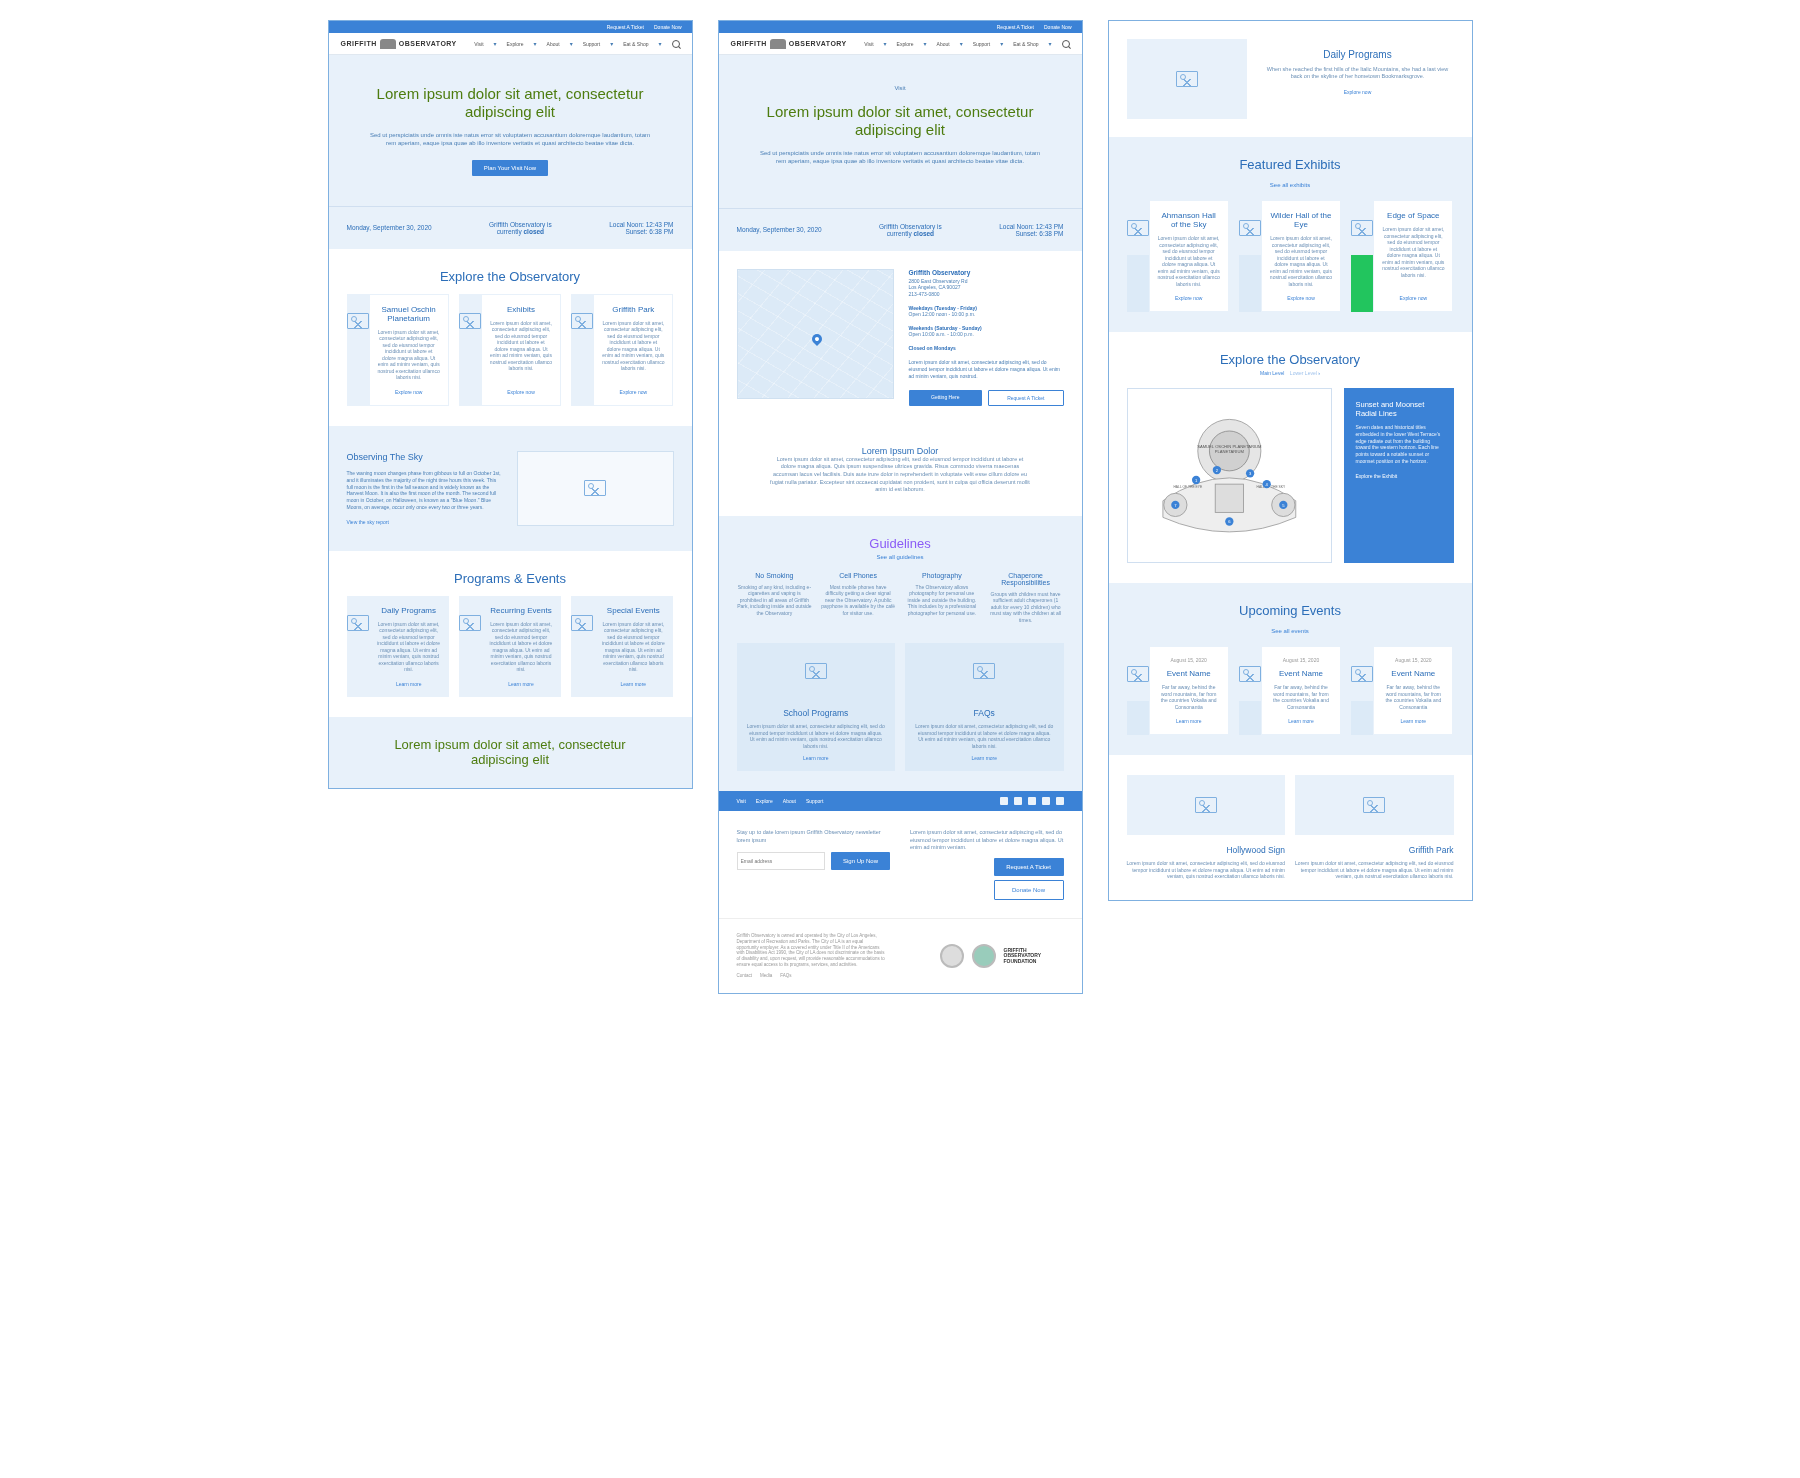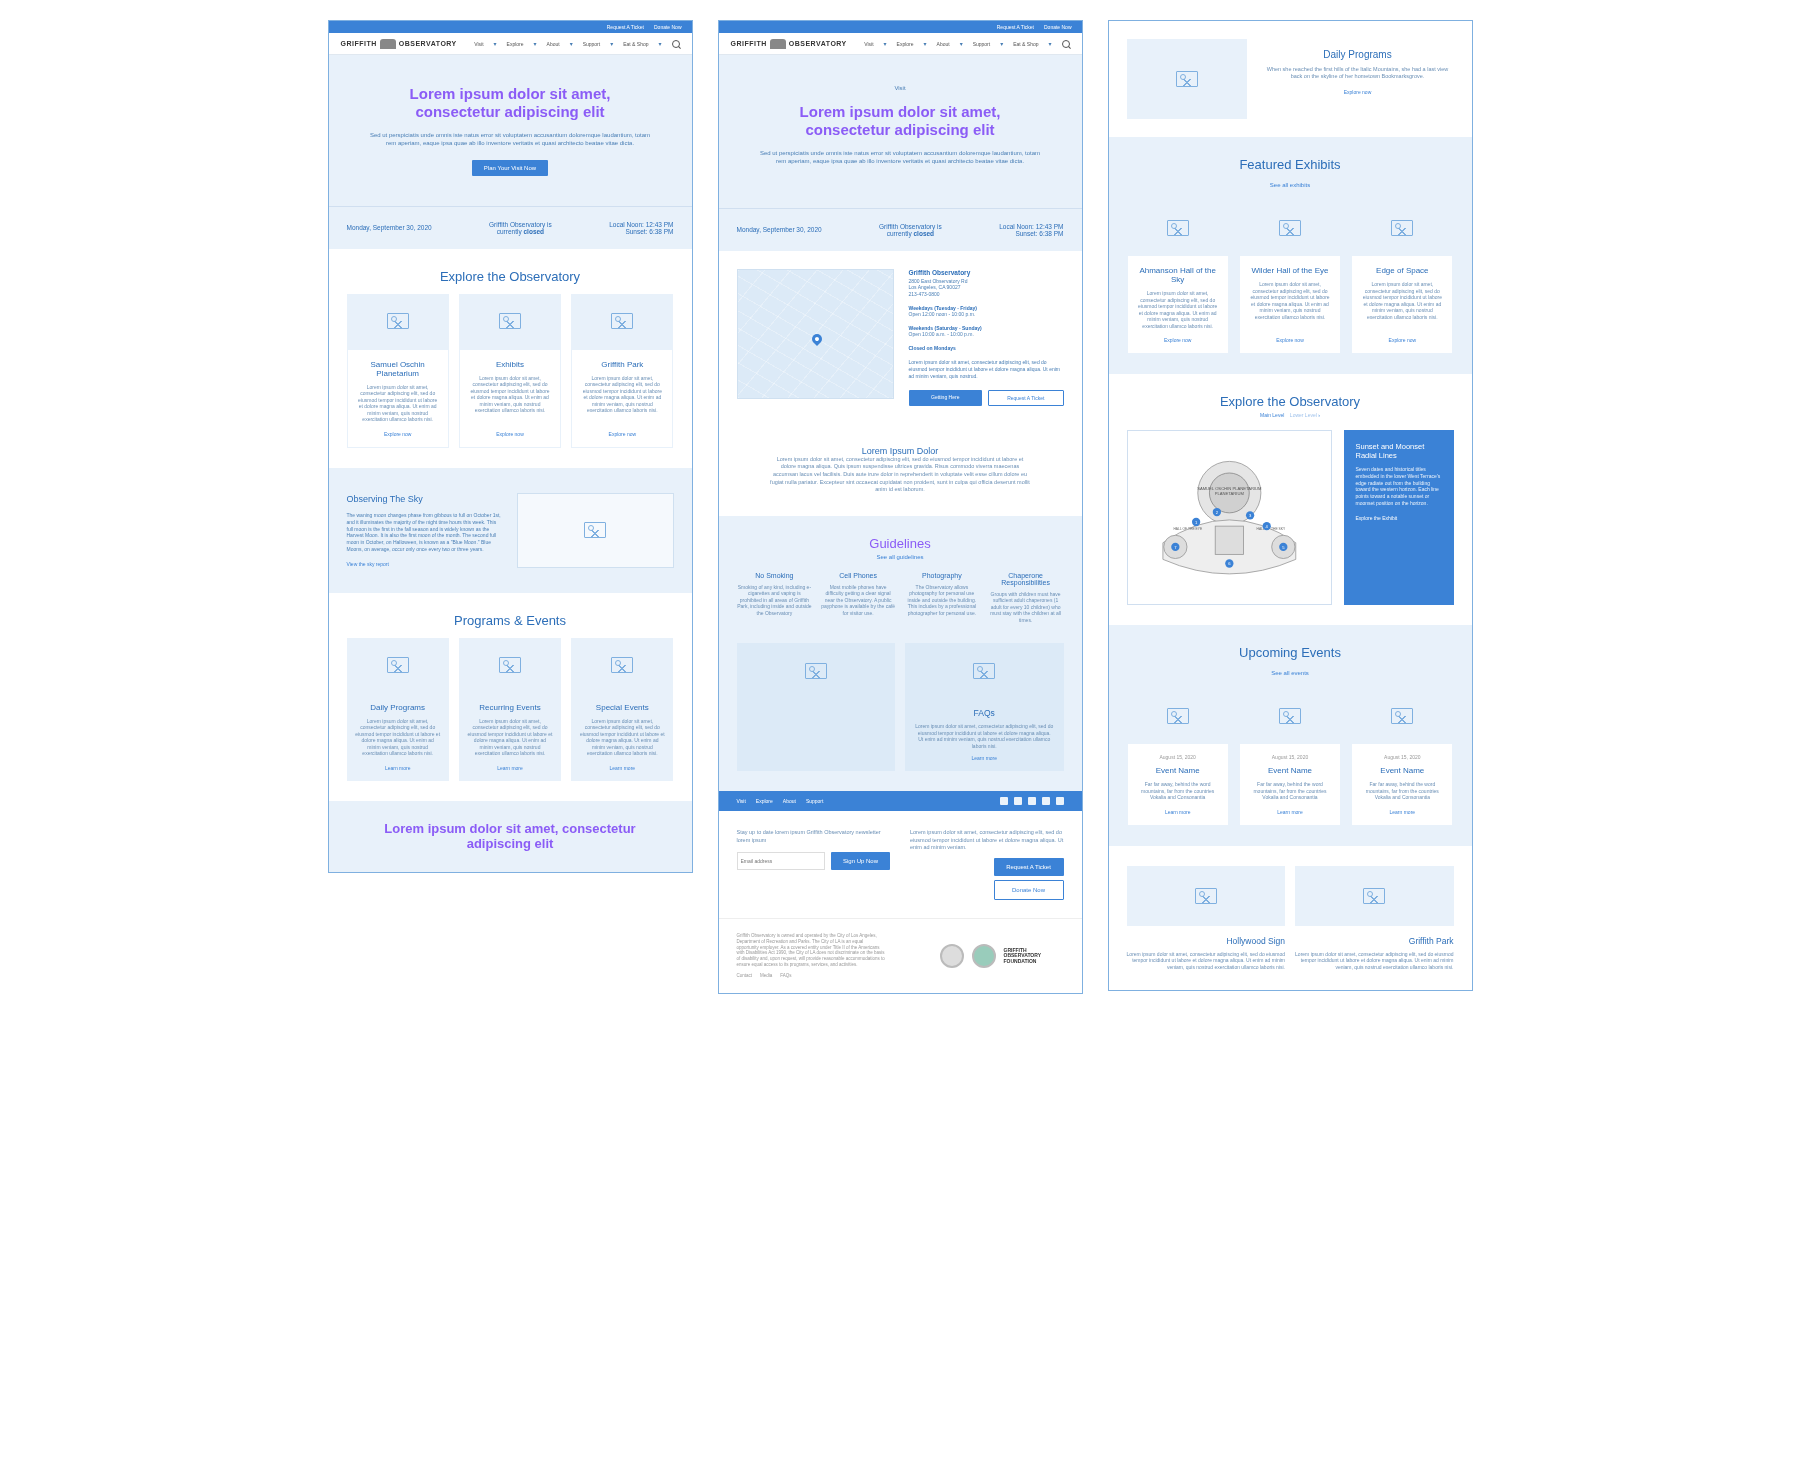--- a/index.html
+++ b/index.html
@@ -10,33 +10,33 @@
 .navbar{height:22px;display:flex;align-items:center;justify-content:space-between;padding:0 12px;border-bottom:1px solid #e0e8f0}
 .logo{display:flex;align-items:center;gap:3px}
 .logo-txt{font-size:7px;letter-spacing:0.5px;color:#333;font-weight:bold}
 .logo-dome{width:16px;height:10px;background:#888;border-radius:3px 3px 0 0;position:relative}
 .navlinks{display:flex;gap:10px;align-items:center}
 .navlinks span{font-size:5px;color:#555}
 .search-ico{width:8px;height:8px;border:1px solid #555;border-radius:50%;position:relative}
 .search-ico:after{content:'';position:absolute;width:3px;height:1px;background:#555;transform:rotate(45deg);bottom:-1px;right:-2px}
 .hero{background:#e8f1fa;text-align:center;padding:30px 40px}
 .crumb{font-size:6px;color:#4a7fb5;margin-bottom:12px}
-.hero h1{font-size:15px;font-weight:700;color:#8b5cf6;line-height:1.2;margin-bottom:10px}
+.hero h1{font-size:15px;font-weight:400;color:#4d7c0f;line-height:1.2;margin-bottom:10px}
 .hero p{font-size:6px;color:#4a7fb5;line-height:1.4;margin-bottom:12px}
 .btn{display:inline-block;background:#3b82d6;color:#fff;font-size:6px;padding:5px 12px;border-radius:1px}
 .btn-out{background:transparent;border:1px solid #3b82d6;color:#3b82d6}
 .statusbar{background:#e8f1fa;border-top:1px solid #d0dff0;display:flex;justify-content:space-between;align-items:center;padding:14px 18px}
 .statusbar div{font-size:6.5px;color:#2c6eb8}
 .statusbar .mid{text-align:center}
 .statusbar .rt{text-align:right}
 .sect{padding:20px 18px;text-align:center}
 .sect h2{font-size:13px;font-weight:300;color:#2c6eb8;margin-bottom:10px}
 .sublink{font-size:6px;color:#3b82d6;margin-bottom:12px;display:block}
 .cards{display:flex;gap:10px}
-.card{flex:1;background:#e8f1fa;display:flex;flex-direction:column}
+.card{flex:1;background:#e8f1fa;display:flex;flex-direction:row}
 .card-img{height:55px;background:#e8f1fa;display:flex;align-items:center;justify-content:center}
 .card-body{background:#fff;border:1px solid #e8f1fa;padding:10px 8px;text-align:center;flex:1;display:flex;flex-direction:column}
 .card-body.tint{background:#e8f1fa;border:none}
 .card-body h3{font-size:8px;color:#2c6eb8;font-weight:400;margin-bottom:6px}
 .card-body p{font-size:5px;color:#6a8fb5;line-height:1.3;margin-bottom:8px;flex:1}
 .card-body a{font-size:5px;color:#3b82d6}
 .ph{width:22px;height:16px;border:1.5px solid #7fb0e0;border-radius:1px;position:relative}
 .ph:before{content:'';position:absolute;width:4px;height:4px;border:1.5px solid #7fb0e0;border-radius:50%;top:2px;left:3px}
 .ph:after{content:'';position:absolute;bottom:0;left:2px;right:2px;height:7px;background:linear-gradient(135deg,transparent 45%,#7fb0e0 45%,#7fb0e0 55%,transparent 55%),linear-gradient(45deg,transparent 45%,#7fb0e0 45%,#7fb0e0 55%,transparent 55%)}
 .sky{background:#e8f1fa;padding:25px 18px;display:flex;gap:15px;align-items:center}
@@ -299,20 +299,21 @@
       <div class="gcol">
           <h4>Chaperone Responsibilities</h4>
           <p>Groups with children must have sufficient adult chaperones (1 adult for every 10 children) who must stay with the children at all times.</p>
         </div>
     </div>
     <div class="cards2" style="padding:0;margin-top:20px">
       <div class="c2" style="background:#dceaf7">
           <div class="c2-img">
             <div class="ph"></div>
           </div>
+          <div class="c2-body"><h3>School Programs</h3><p>Lorem ipsum dolor sit amet, consectetur adipiscing elit, sed do eiusmod tempor incididunt ut labore et dolore magna aliqua. Ut enim ad minim veniam, quis nostrud exercitation ullamco laboris nisi.</p><a>Learn more</a></div>
         </div>
       <div class="c2" style="background:#dceaf7">
           <div class="c2-img">
             <div class="ph"></div>
           </div>
           <div class="c2-body"><h3>FAQs</h3><p>Lorem ipsum dolor sit amet, consectetur adipiscing elit, sed do eiusmod tempor incididunt ut labore et dolore magna aliqua. Ut enim ad minim veniam, quis nostrud exercitation ullamco laboris nisi.</p><a>Learn more</a></div>
         </div>
     </div>
   </div>
   <div class="footer-nav">

